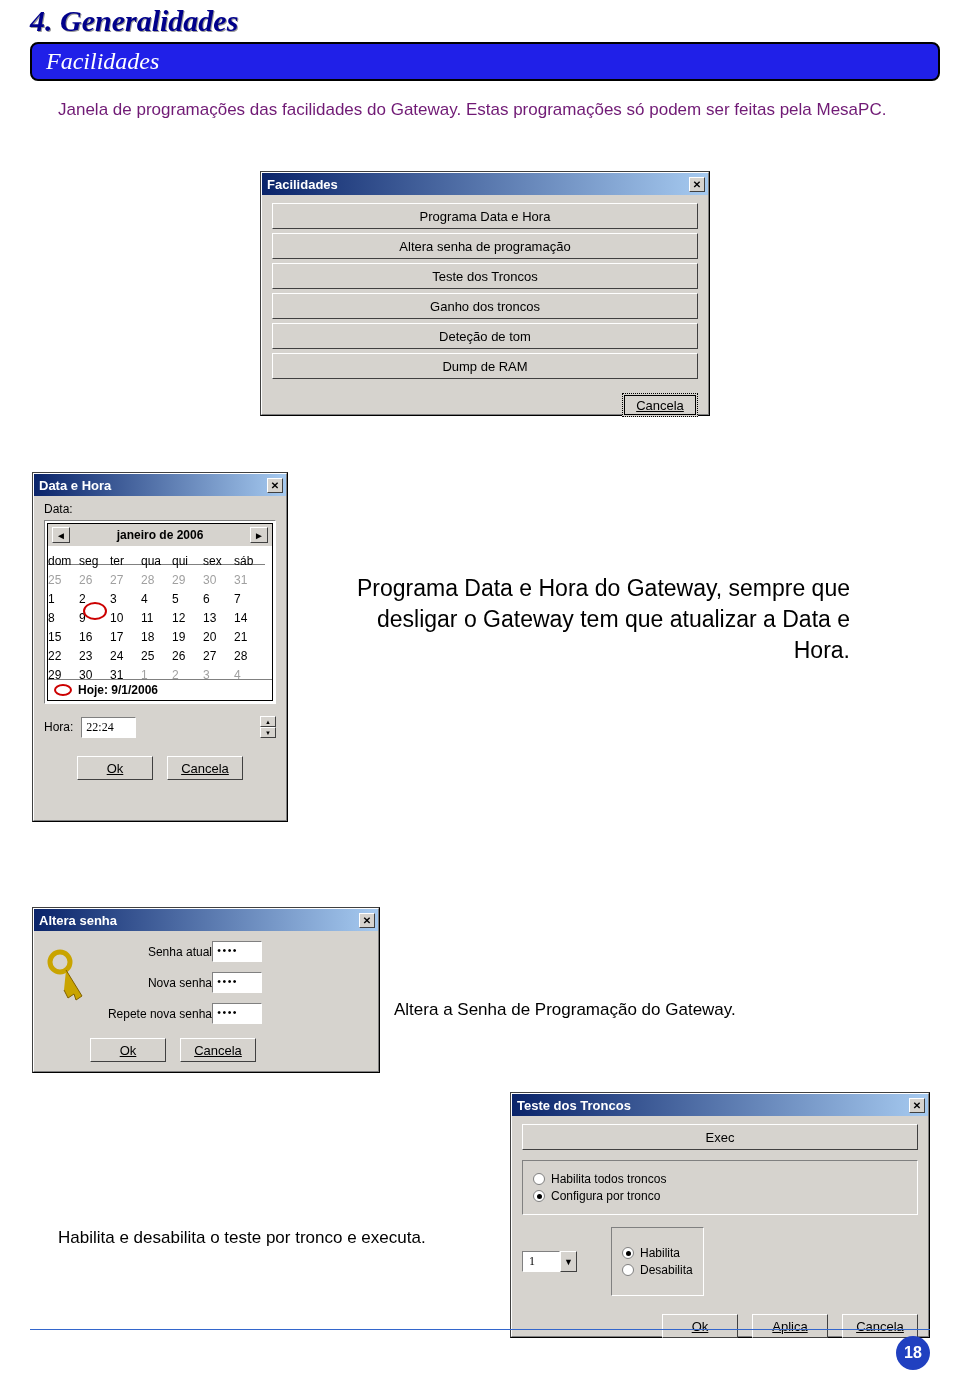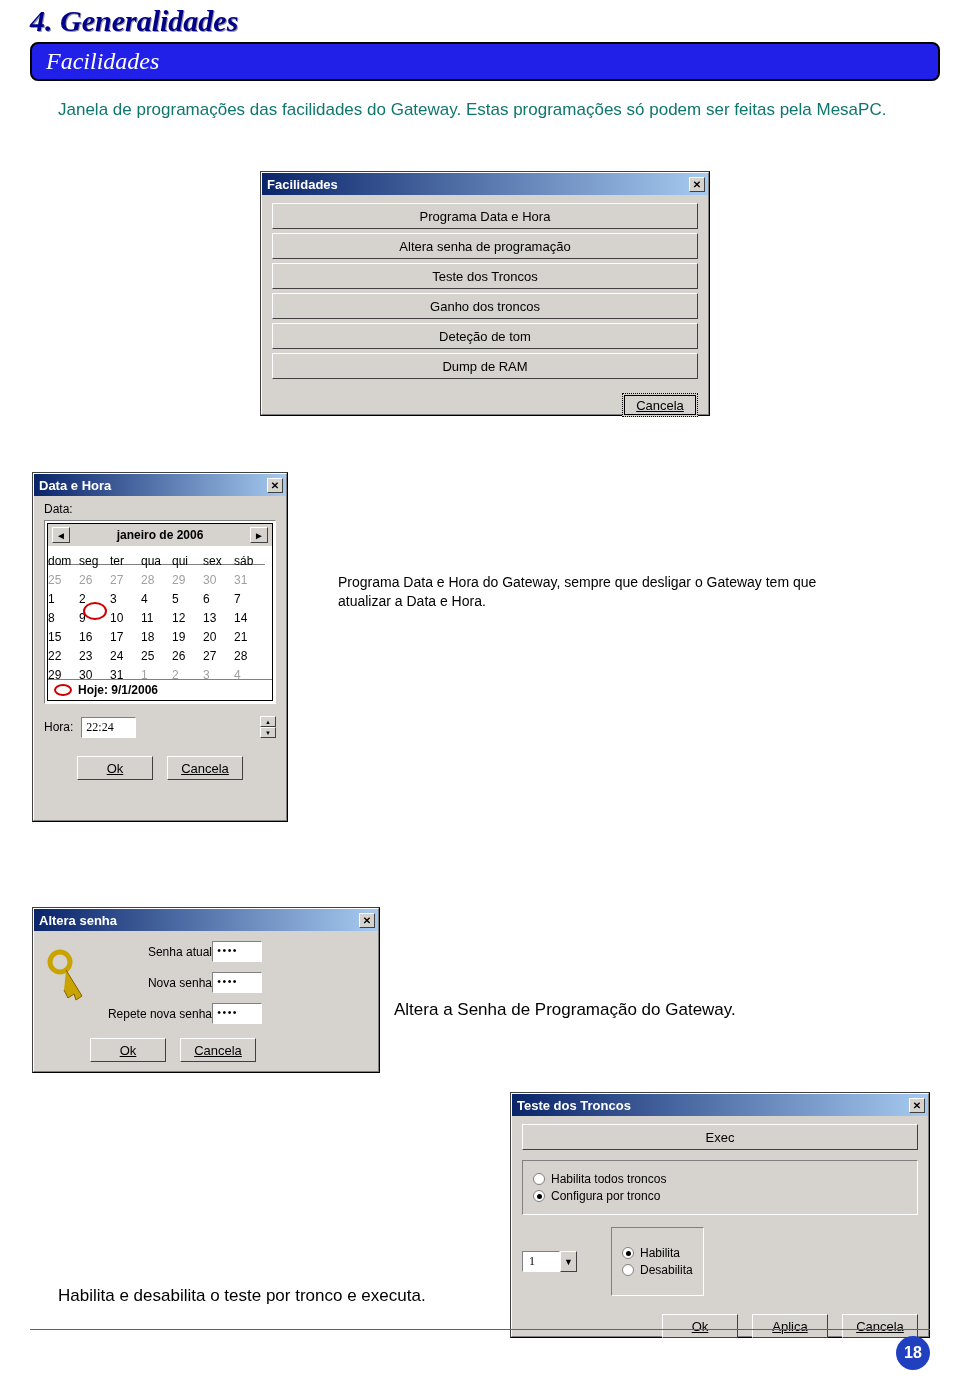--- a/index.html
+++ b/index.html
@@ -3,21 +3,21 @@
 <meta charset="utf-8">
 <style>
   * { box-sizing: border-box; margin: 0; padding: 0; }
   body { width: 960px; height: 1388px; background: #fff; font-family: Arial, sans-serif; position: relative; }
   
   .page-header { padding: 0 30px; }
   .section-title { font-family: Georgia, 'Times New Roman', serif; font-weight: bold; font-style: italic; font-size: 30px; color: #00008B; text-shadow: 1px 1px 0 #999; margin-top: 4px; }
   .subsection-bar { background: #2020e8; border: 2px solid #000; border-radius: 8px; padding: 4px 14px; margin-top: 4px; width: 910px; }
   .subsection-bar span { font-family: Georgia, serif; font-style: italic; font-size: 24px; color: #fff; }
   
-  .body-text { font-size: 17px; color: #0f766e; margin: 18px 58px 0; line-height: 1.35; }
+  .body-text { font-size: 17px; color: #701a75; margin: 18px 58px 0; line-height: 1.35; }
   
   
   .win { position: absolute; background: #d6d3ce; border: 1px solid #404040; border-right-color: #000; border-bottom-color: #000; }
   .win-inner { border: 1px solid #fff; border-right-color: #808080; border-bottom-color: #808080; height: 100%; }
   .titlebar { height: 22px; display: flex; align-items: center; padding: 0 3px; background: linear-gradient(to right, #0a246a, #a6caf0); }
   .titlebar .ttext { color: #fff; font-size: 13px; font-weight: bold; font-family: Tahoma, sans-serif; flex: 1; padding-left: 2px; }
   .titlebar .close { width: 16px; height: 15px; background: #d6d3ce; border: 1px solid #fff; border-right-color: #404040; border-bottom-color: #404040; font-size: 10px; font-family: Tahoma; font-weight: bold; display: flex; align-items: center; justify-content: center; cursor: pointer; }
   
   .wbtn { background: #d6d3ce; border: 1px solid #fff; border-right-color: #404040; border-bottom-color: #404040; font-size: 13px; font-family: Tahoma, sans-serif; height: 26px; display: flex; align-items: center; justify-content: center; padding: 0 10px; cursor: pointer; }
   .wbtn.wide { width: 100%; }
@@ -47,21 +47,21 @@
   .cal-cell.today .circ { position: absolute; left: 4px; top: -1px; width: 24px; height: 18px; border: 2px solid #c00; border-radius: 50%; }
   .cal-foot { display: flex; align-items: center; gap: 6px; padding: 3px 6px; border-top: 1px solid #808080; }
   .cal-foot .circ2 { width: 18px; height: 12px; border: 2px solid #c00; border-radius: 50%; }
   .cal-foot .t { font-weight: bold; font-size: 12px; }
   .hora-row { display: flex; align-items: center; gap: 8px; margin-top: 12px; }
   .tinput { border: 1px solid #808080; border-right-color: #fff; border-bottom-color: #fff; background: #fff; padding: 2px 4px; font-size: 12px; width: 55px; font-family: Tahoma; }
   .spin { width: 16px; display: flex; flex-direction: column; }
   .spin .sb { height: 11px; background: #d6d3ce; border: 1px solid #fff; border-right-color: #404040; border-bottom-color: #404040; font-size: 6px; display: flex; align-items: center; justify-content: center; cursor: pointer; }
   .dh-footer { display: flex; gap: 14px; justify-content: center; margin-top: 18px; }
   
-  .side-text { position: absolute; left: 338px; top: 573px; width: 530px; font-size: 14px; line-height: 1.35; }
+  .side-text { position: absolute; left: 320px; top: 573px; width: 530px; font-size: 23px; line-height: 1.35; text-align: right; }
   
   
   .as { left: 32px; top: 907px; width: 348px; height: 166px; }
   .as-body { padding: 10px 12px; font-family: Tahoma, sans-serif; font-size: 12px; }
   .as-grid { display: grid; grid-template-columns: 46px 120px 1fr; row-gap: 10px; align-items: center; }
   .key-icon { grid-row: span 3; }
   .as-label { text-align: right; }
   .pinput { border: 1px solid #808080; border-right-color: #fff; border-bottom-color: #fff; background: #fff; padding: 2px 4px; font-size: 12px; width: 50px; font-family: Tahoma; letter-spacing: 1px; }
   .as-footer { display: flex; gap: 14px; justify-content: flex-start; margin-top: 14px; margin-left: 44px; }
   
@@ -74,21 +74,21 @@
   .radio-row { display: flex; align-items: center; gap: 6px; margin: 3px 0; }
   .radio { width: 12px; height: 12px; background: #fff; border: 1px solid #808080; border-radius: 50%; display: flex; align-items: center; justify-content: center; }
   .radio.on::after { content: ''; width: 5px; height: 5px; background: #000; border-radius: 50%; }
   .tt-row2 { display: flex; align-items: center; gap: 4px; margin-top: 12px; }
   .combo { display: flex; }
   .combo .cinput { border: 1px solid #808080; border-right-color: #fff; border-bottom-color: #fff; background: #fff; padding: 2px 6px; font-size: 12px; width: 38px; font-family: Tahoma; }
   .combo .cbtn { width: 17px; background: #d6d3ce; border: 1px solid #fff; border-right-color: #404040; border-bottom-color: #404040; font-size: 9px; display: flex; align-items: center; justify-content: center; cursor: pointer; }
   .rgroup { margin-left: 30px; border: 1px solid #808080; border-right-color: #fff; border-bottom-color: #fff; padding: 15px 10px; }
   .tt-footer { display: flex; gap: 14px; justify-content: flex-end; margin-top: 18px; }
   
-  .bottom-text { position: absolute; left: 58px; top: 1286px; font-size: 17px; }
+  .bottom-text { position: absolute; left: 58px; top: 1228px; font-size: 17px; }
   
   .page-footer { position: absolute; bottom: 18px; left: 30px; right: 30px; border-top: 1px solid #3366cc; display: flex; justify-content: flex-end; padding-top: 6px; }
   .page-num { width: 34px; height: 34px; background: #2040c0; border-radius: 50%; color: #fff; font-weight: bold; display: flex; align-items: center; justify-content: center; font-size: 16px; }
 </style>
 </head>
 <body>
 
 <div class="page-header">
   <div class="section-title">4. Generalidades</div>
   <div class="subsection-bar">

